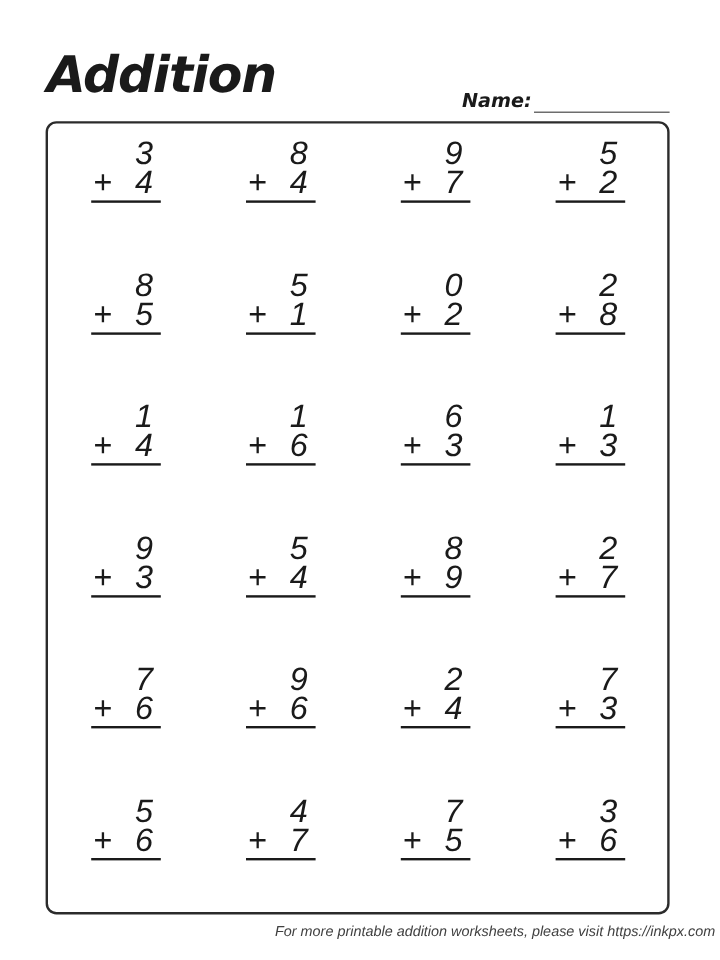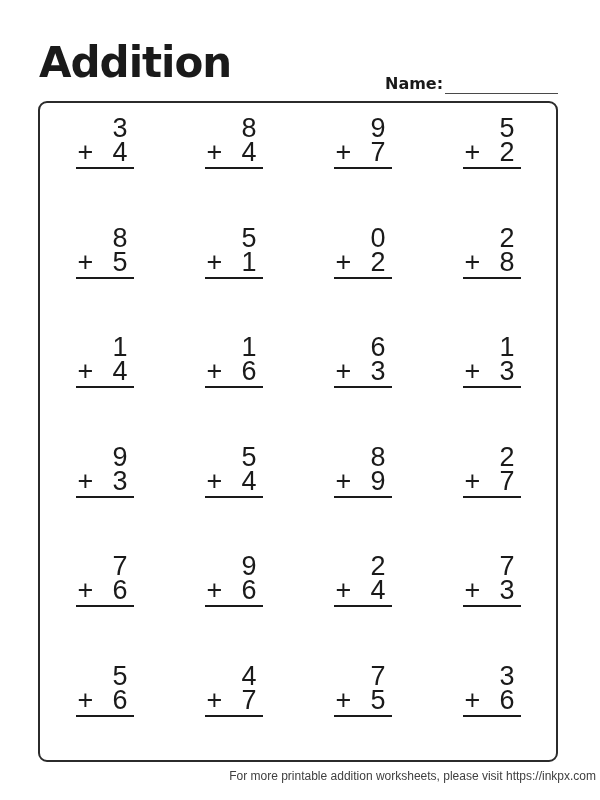--- a/index.html
+++ b/index.html
@@ -17,20 +17,21 @@
     background: var(--bg);
     font-family: "Liberation Sans", sans-serif;
     color: var(--text);
   }
   .page {
     position: relative;
     width: 596px;
     height: 800px;
     background: var(--bg);
     overflow: hidden;
+    font-style: italic;
   }
   
   .title {
     position: absolute;
     left: 39px;
     top: 38px;
     margin: 0;
     font-family: "DejaVu Sans", sans-serif;
     font-weight: bold;
     font-size: 42px;

